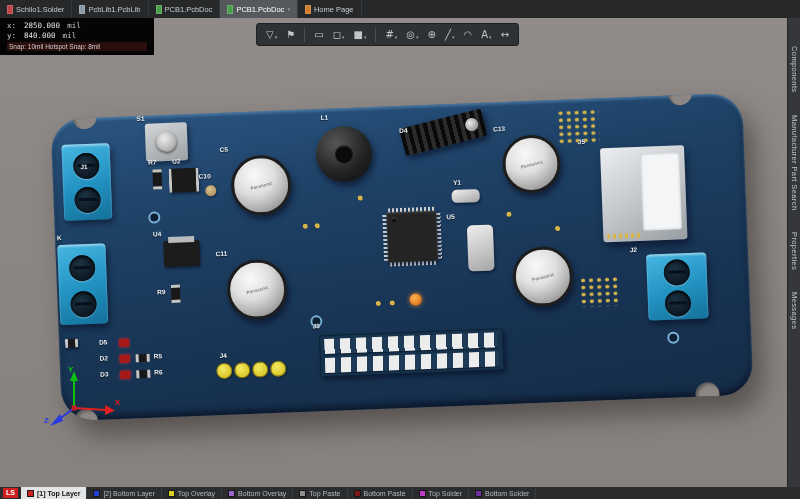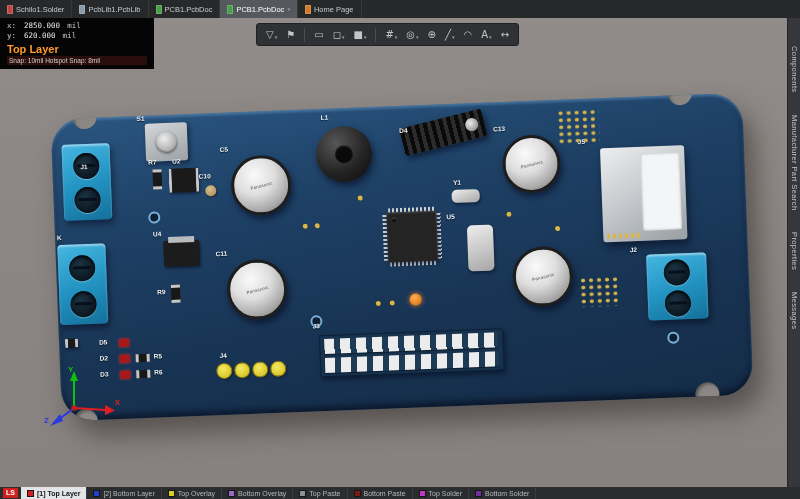--- a/index.html
+++ b/index.html
@@ -194,24 +194,23 @@
   <div class="canvas">
 
     <div class="coord-overlay">
       <div class="coord-row">
         <span class="coord-label">x:</span>
         <span class="coord-value">2850.000</span>
         <span class="coord-unit">mil</span>
       </div>
       <div class="coord-row">
         <span class="coord-label">y:</span>
-        <span class="coord-value">620.000</span>
+        <span class="coord-value">840.000</span>
         <span class="coord-unit">mil</span>
       </div>
-      <div class="layer-name">Top Layer</div>
       <div class="snap-info">Snap: 10mil Hotspot Snap: 8mil</div>
     </div>
 
     <div class="float-toolbar">
       <span class="tool">
         <span>▽</span>
         <span class="caret">▾</span>
       </span>
       <span class="tool">
         <span>⚑</span>

